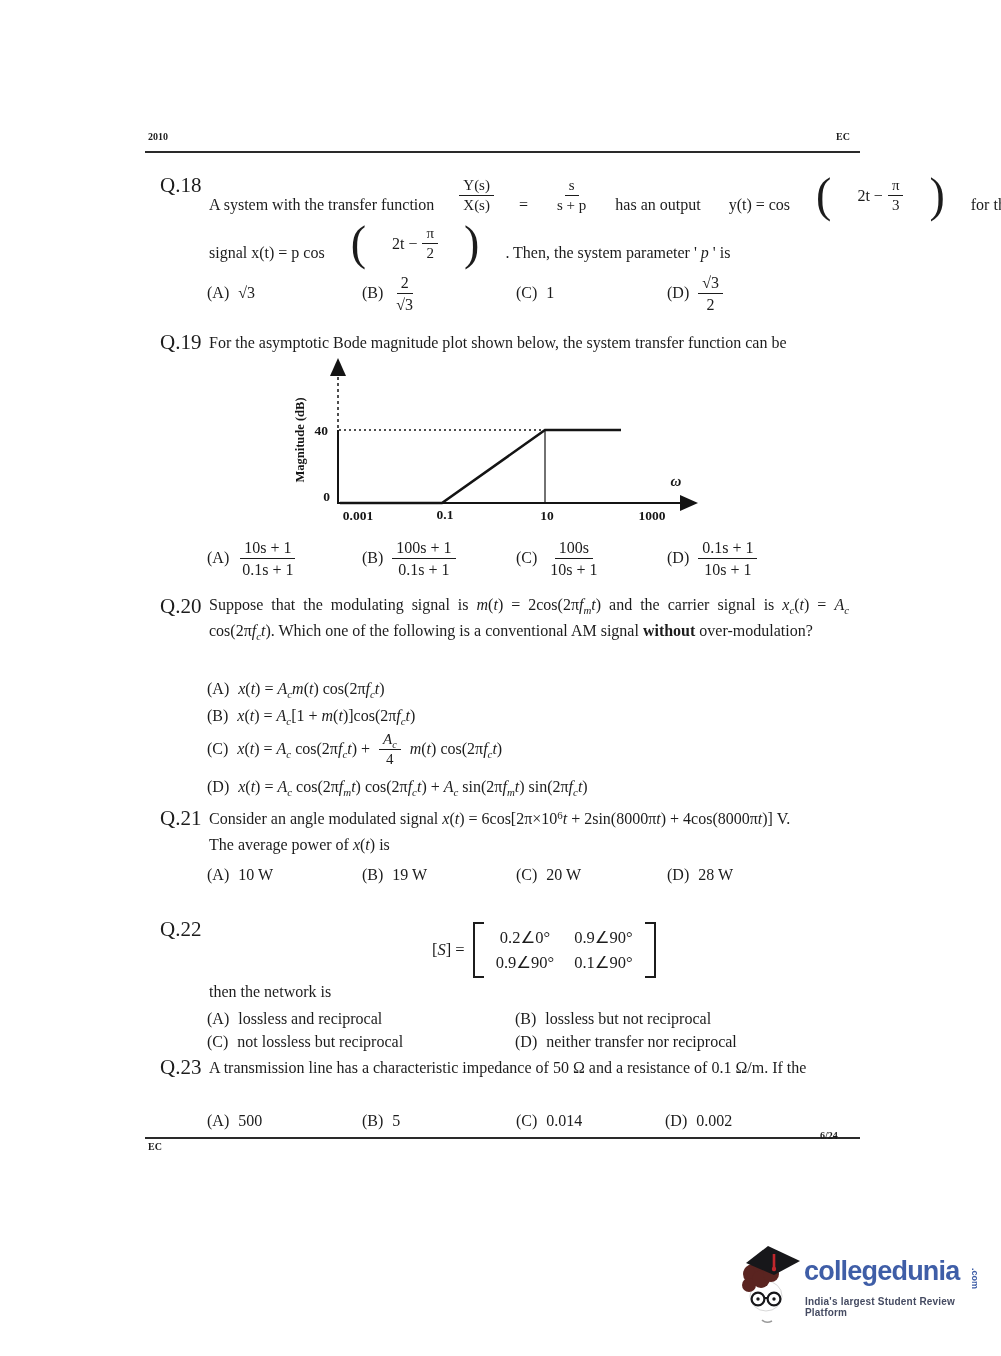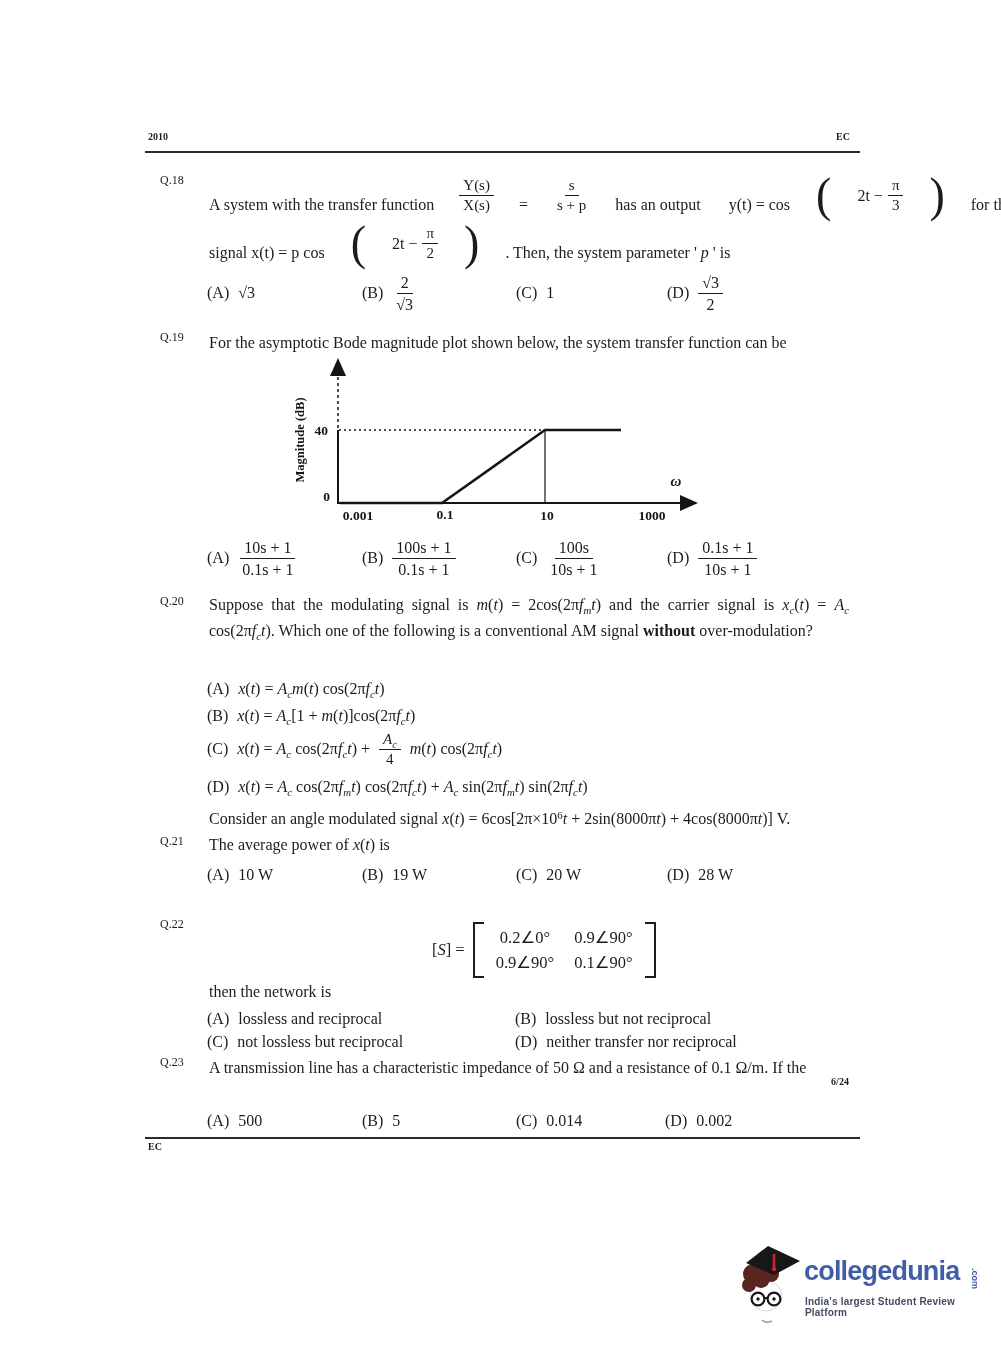--- a/index.html
+++ b/index.html
@@ -1,21 +1,21 @@
 <!DOCTYPE html>
 <html><head>
 <meta charset="utf-8">
 <style>
   html,body{margin:0;padding:0;background:#e8e8e8;}
   .page{position:relative;width:1001px;height:1356px;background:#ffffff;margin:0 auto;
         font-family:"Liberation Serif",serif;color:#1c1c1c;font-size:16px;overflow:hidden;}
   .abs{position:absolute;}
   .rule{position:absolute;height:2px;background:#2a2a2a;}
   .small{font-size:10px;font-weight:bold;}
-  .qnum{position:absolute;left:160px;font-size:12px;}
+  .qnum{position:absolute;left:160px;font-size:21px;}
   .stemline{position:absolute;left:209px;white-space:nowrap;line-height:26px;}
   .flexline{position:absolute;left:209px;display:flex;align-items:flex-end;gap:25px;white-space:nowrap;}
   .just{position:absolute;left:209px;width:640px;text-align:justify;line-height:26px;white-space:normal;}
   .frac{display:inline-flex;flex-direction:column;align-items:center;text-align:center;line-height:19px;}
   .frac .num{border-bottom:1.6px solid #1c1c1c;padding:0 4px 1px 4px;}
   .frac .den{padding:1px 4px 0 4px;}
   .frac.small-f{font-size:15px;line-height:17px;}
   .bigp{font-size:46px;font-weight:400;line-height:0.85;transform:scaleY(1.05);margin:0 1px;}
   .paren-inner{display:inline-flex;align-items:center;gap:5px;}
   sub{font-size:0.68em;font-style:italic;vertical-align:-0.35em;line-height:0;}
@@ -182,21 +182,21 @@
       <span class="num"><i>A</i><sub>c</sub></span>
       <span class="den">4</span>
     </span>
     <span><i>m</i>(<i>t</i>) cos(2π<i>f</i><sub>c</sub><i>t</i>)</span>
   </div>
   <div class="optline" style="top:774px;">
     <span>(D)</span>
     <span><i>x</i>(<i>t</i>) = <i>A</i><sub>c</sub> cos(2π<i>f</i><sub>m</sub><i>t</i>) cos(2π<i>f</i><sub>c</sub><i>t</i>) + <i>A</i><sub>c</sub> sin(2π<i>f</i><sub>m</sub><i>t</i>) sin(2π<i>f</i><sub>c</sub><i>t</i>)</span>
   </div>
 
-  <div class="qnum" style="top:806px;margin-top:28px;">Q.21</div>
+  <div class="qnum" style="top:806px;">Q.21</div>
   <div class="stemline" style="top:806px;">Consider an angle modulated signal  <i>x</i>(<i>t</i>) = 6cos[2π×10<sup>6</sup><i>t</i> + 2sin(8000π<i>t</i>) + 4cos(8000π<i>t</i>)]  V.</div>
   <div class="stemline" style="top:832px;text-align:center;">The average power of <i>x</i>(<i>t</i>) is</div>
   <div class="opt-row-line" style="left:207px;top:862px;">
     <span>(A)</span>
       <span>10 W</span>
   </div>
   <div class="opt-row-line" style="left:362px;top:862px;">
     <span>(B)</span>
       <span>19 W</span>
   </div>
@@ -253,21 +253,21 @@
     <span>(C)</span>
       <span>0.014</span>
   </div>
   <div class="opt-row-line" style="left:665px;top:1108px;">
     <span>(D)</span>
       <span>0.002</span>
   </div>
 
   <div class="rule" style="left:145px;top:1137px;width:715px;"></div>
   <div class="abs small" style="left:148px;top:1141px;">EC</div>
-  <div class="abs small" style="left:820px;top:1076px;width:40px;text-align:center;">6/24</div>
+  <div class="abs small" style="left:820px;top:1130px;width:40px;text-align:left;">6/24</div>
 
   <div class="logo">
     <svg width="64" height="86" viewBox="0 0 64 86">
       <ellipse cx="28" cy="52" rx="16" ry="15" fill="#ffffff" stroke="#d8d8d8" stroke-width="1"></ellipse>
       <circle cx="15" cy="30" r="10" fill="#5a2420"></circle>
       <circle cx="25" cy="22" r="10" fill="#5a2420"></circle>
       <circle cx="11" cy="41" r="7" fill="#5a2420"></circle>
       <circle cx="23" cy="35" r="9" fill="#5a2420"></circle>
       <circle cx="33" cy="30" r="8" fill="#5a2420"></circle>
       <polygon points="30,2 62,17 36,31 8,19" fill="#17171a"></polygon>

